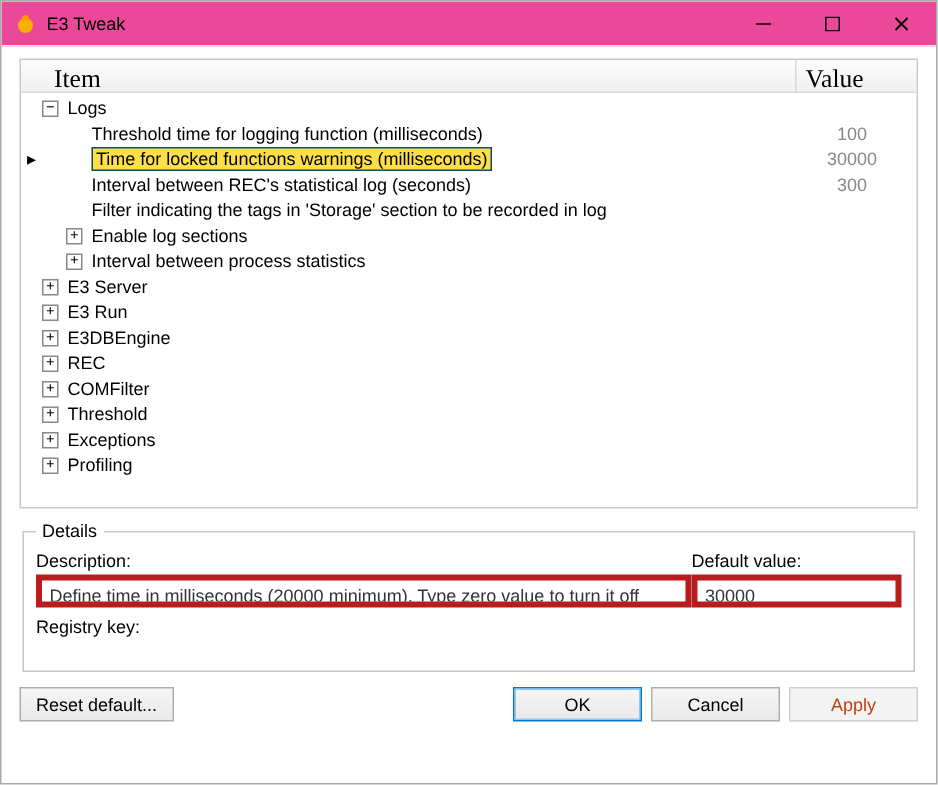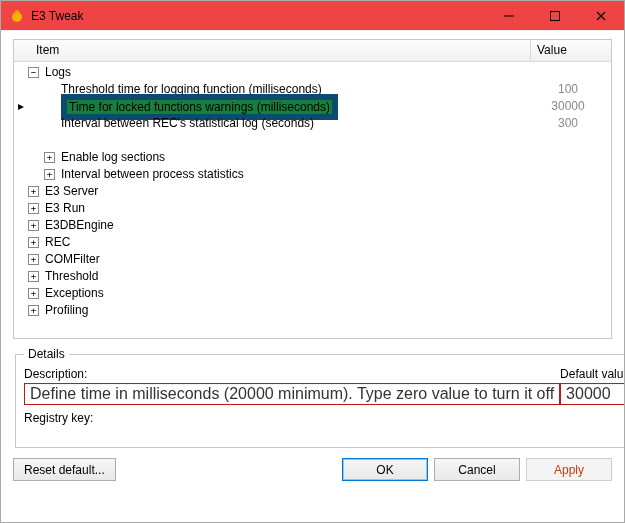--- a/index.html
+++ b/index.html
@@ -12,21 +12,21 @@
     width: 625px;
     height: 523px;
     overflow: hidden;
     border: 1px solid #aaa;
   }
   .titlebar {
     height: 30px;
     display:flex;
     align-items:center;
     padding: 0 0 0 8px;
-    background:#ef4444;
+    background:#ec4899;
     border-bottom: 1px solid #eee;
   }
   .titlebar .app-icon {
     width:16px; height:16px; margin-right:6px;
     display:inline-flex; align-items:center; justify-content:center;
   }
   .titlebar .title { flex:0 0 auto; }
   .titlebar .spacer { flex:1 1 auto; }
   .win-btn {
     width:46px; height:30px;
@@ -41,21 +41,22 @@
     overflow:hidden;
     display:flex;
     flex-direction:column;
     background:#fff;
   }
   .tree-head {
     display:flex;
     height:22px;
     background: linear-gradient(#fdfdfd,#f0f0f0);
     border-bottom:1px solid #d8d8d8;
-    font-size:12px;
+    font-size:17px;
+    font-family:Liberation Serif, serif;
   }
   .tree-head .col {
     padding: 3px 6px;
     border-right:1px solid #d8d8d8;
   }
   .tree-head .col.item { flex:1 1 auto; padding-left:22px;}
   .tree-head .col.value { width:80px; text-align:left; border-right:none;}
   .tree-body { flex:1 1 auto; overflow:auto; padding-top:2px; }
   .row {
     display:flex;
@@ -76,47 +77,47 @@
     background:#fff;
   }
   .row .exp.none { border:none; background:transparent; }
   .row .sel-indicator {
     width:14px;
     display:inline-flex; align-items:center; justify-content:center;
   }
   .row .label { flex:1 1 auto; padding-left:2px; white-space:nowrap; overflow:hidden; text-overflow:ellipsis;}
   .row .value { width:80px; text-align:center; color:#888; padding-right:6px;}
   .row.selected .label-inner {
-    border:6px solid #0c4a6e;
+    border:1px solid #0c4a6e;
     padding: 0 2px;
-    background:#15803d;
+    background:#fde047;
     display:inline-block;
     line-height:14px;
   }
   .row .label-inner { display:inline-block; }
 
   fieldset.details {
     margin-top:8px;
     border:1px solid #c8c8c8;
     padding: 4px 8px 20px 8px;
   }
   fieldset.details legend { font-size:12px; padding:0 4px;}
   .det-grid {
     display:flex;
     gap:0;
   }
   .det-col { display:flex; flex-direction:column; }
   .det-col.left { flex:1 1 auto; }
   .det-col.right { width:140px; }
   .det-lbl { font-size:12px; margin:2px 0 2px 0;}
   .det-box {
-    border:1px solid #b91c1c;
+    border:4px solid #b91c1c;
     background:#fff;
     padding:3px 5px;
-    font-size:16px;
+    font-size:12px;
     height:22px;
     line-height:14px;
     color:#333;
     white-space:nowrap; overflow:hidden; text-overflow:ellipsis;
     box-shadow: inset 0 1px 1px rgba(0,0,0,0.05);
   }
   .reg-row { margin-top:6px; }
   .reg-row .det-box { width:100%; }
 
   .btnbar {
@@ -208,20 +209,21 @@
           <span class="sel-indicator"></span>
           <span class="indent" style="width: 16px;"></span>
           <span class="exp none">&nbsp;</span>
           <span class="label"><span class="label-inner">Interval between REC's statistical log (seconds)</span></span>
           <span class="value">300</span>
         </div>
         <div class="row">
           <span class="sel-indicator"></span>
           <span class="indent" style="width: 16px;"></span>
           <span class="exp none">&nbsp;</span>
+          <span class="label"><span class="label-inner">Filter indicating the tags in 'Storage' section to be recorded in log</span></span>
           <span class="value"></span>
         </div>
         <div class="row">
           <span class="sel-indicator"></span>
           <span class="indent" style="width: 16px;"></span>
           <span class="exp ">+</span>
           <span class="label"><span class="label-inner">Enable log sections</span></span>
           <span class="value"></span>
         </div>
         <div class="row">

